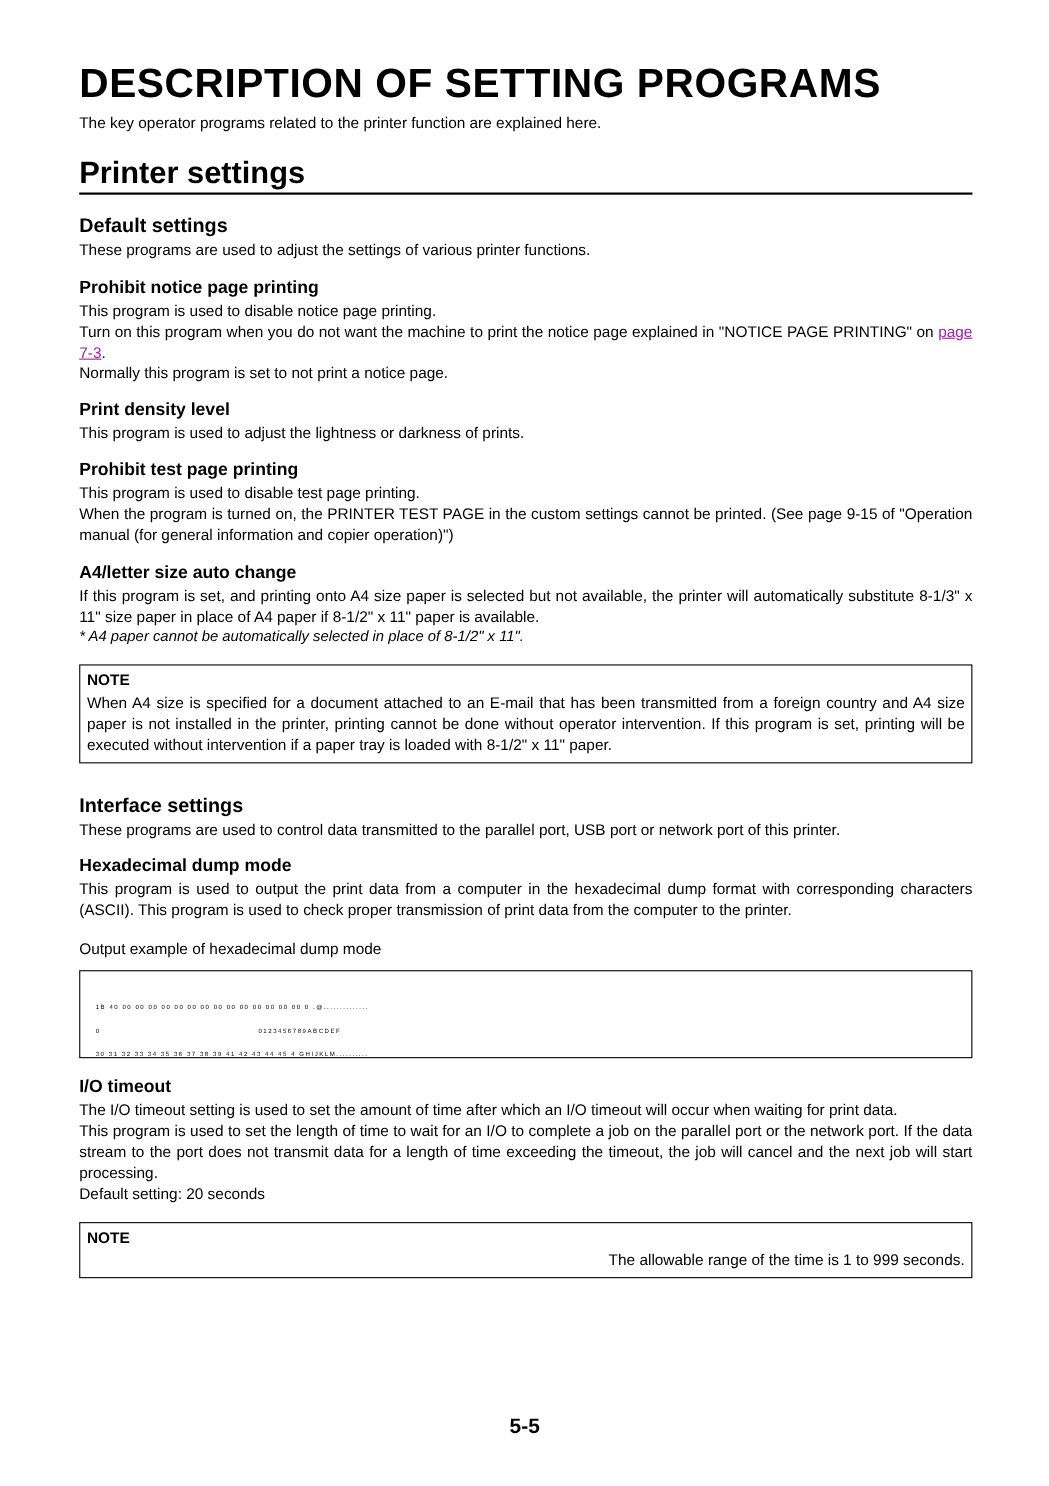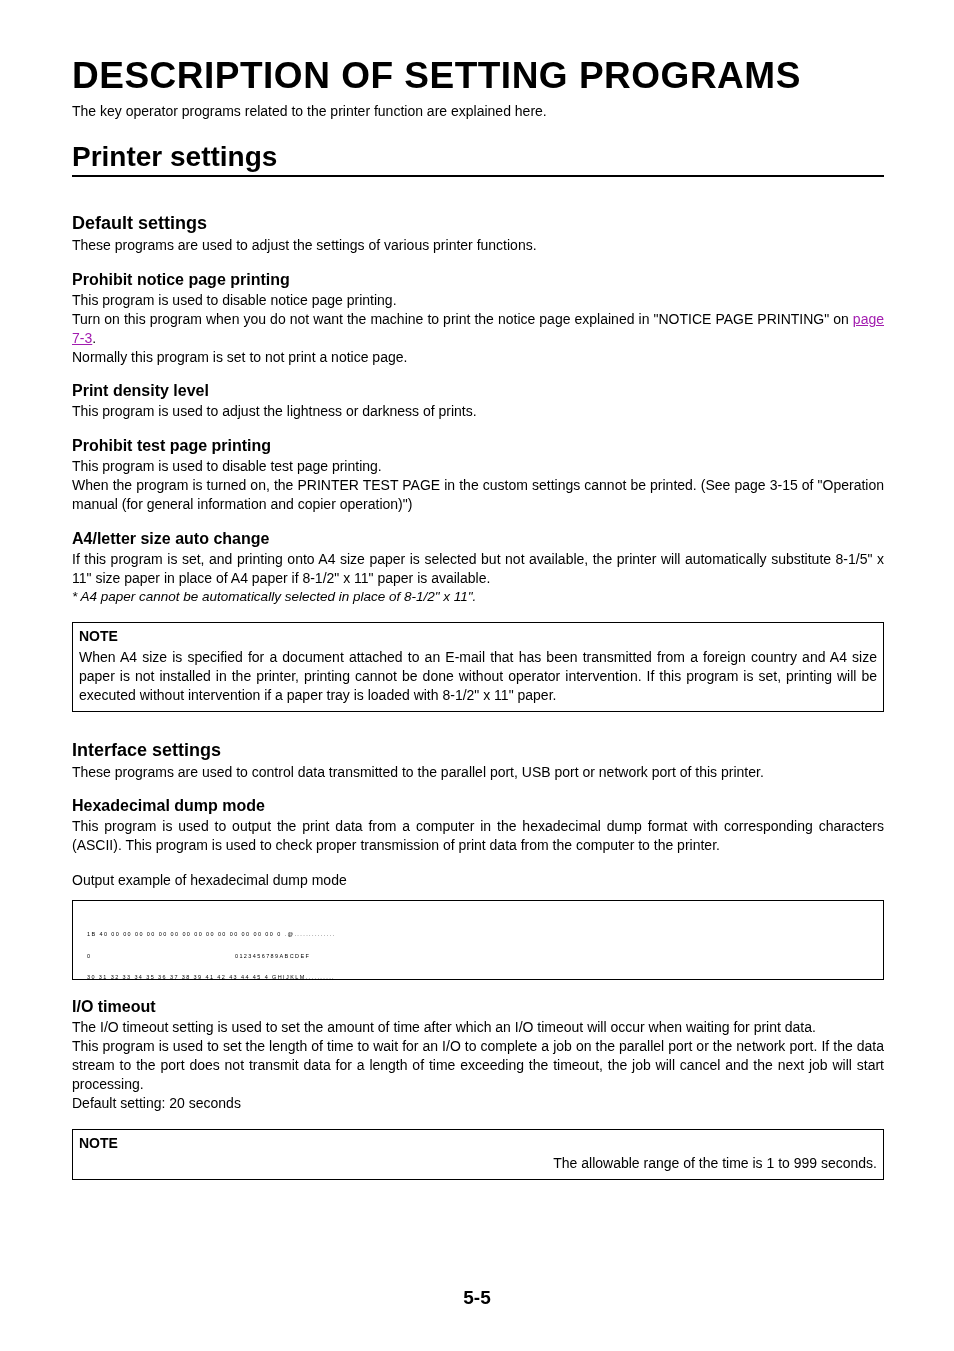--- a/index.html
+++ b/index.html
@@ -22,21 +22,21 @@
     }
     .intro {
       font-size: 14px;
       margin-bottom: 22px;
     }
     .section-title {
       font-size: 28px;
       font-weight: bold;
       border-bottom: 2px solid #000;
       padding-bottom: 2px;
-      margin-bottom: 36px;
+      margin-bottom: 18px;
     }
     .columns {
       display: flex;
       gap: 28px;
       flex-direction: column;
     }
     .col {
       flex: 1;
       min-width: 0;
     }
@@ -130,26 +130,26 @@
     </div>
 
     <div class="block">
       <div class="sub-h2">Print density level</div>
       <p class="body-text">This program is used to adjust the lightness or darkness of prints.</p>
     </div>
 
     <div class="block">
       <div class="sub-h2">Prohibit test page printing</div>
       <p class="body-text">This program is used to disable test page printing.</p>
-      <p class="body-text">When the program is turned on, the PRINTER TEST PAGE in the custom settings cannot be printed. (See page 3-15 of "Operation manual (for general information and copier operation)")</p>
+      <p class="body-text">When the program is turned on, the PRINTER TEST PAGE in the custom settings cannot be printed. (See page 9-15 of "Operation manual (for general information and copier operation)")</p>
     </div>
 
     <div class="block">
       <div class="sub-h2">A4/letter size auto change</div>
-      <p class="body-text">If this program is set, and printing onto A4 size paper is selected but not available, the printer will automatically substitute 8-1/5" x 11" size paper in place of A4 paper if 8-1/2" x 11" paper is available.</p>
+      <p class="body-text">If this program is set, and printing onto A4 size paper is selected but not available, the printer will automatically substitute 8-1/3" x 11" size paper in place of A4 paper if 8-1/2" x 11" paper is available.</p>
       <p class="footnote">* A4 paper cannot be automatically selected in place of 8-1/2" x 11".</p>
     </div>
 
     <div class="note-box">
       <div class="note-label">NOTE</div>
       <div class="note-body">When A4 size is specified for a document attached to an E-mail that has been transmitted from a foreign country and A4 size paper is not installed in the printer, printing cannot be done without operator intervention. If this program is set, printing will be executed without intervention if a paper tray is loaded with 8-1/2" x 11" paper.</div>
     </div>
 
   </div>
 

